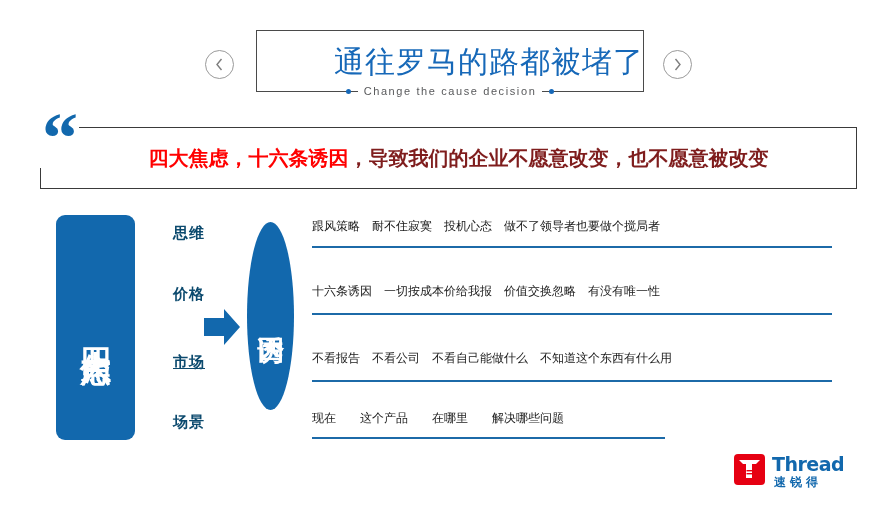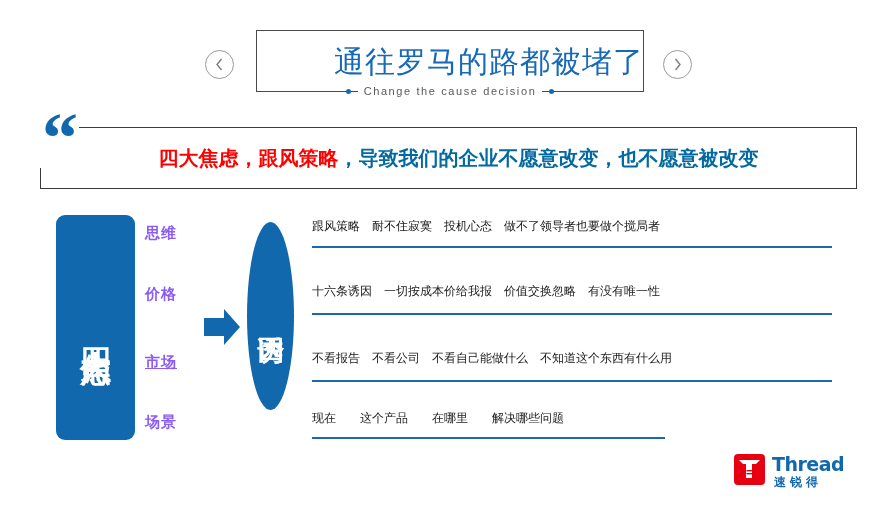--- a/index.html
+++ b/index.html
@@ -120,21 +120,21 @@
     width: 797px;
     height: 62px;
     display: flex;
     align-items: center;
     justify-content: center;
     font-size: 20px;
     font-weight: bold;
     white-space: nowrap;
   }
   .q-red { color: #ff0000; }
-  .q-black { color: #0369a1; }
+  .q-black { color: #7f1d1d; }
 
   
   #anxiety-block {
     position: absolute;
     left: 56px;
     top: 215px;
     width: 79px;
     height: 225px;
     background: #1268ad;
     border-radius: 9px;
@@ -150,22 +150,23 @@
     line-height: 1;
   }
 
   
   .cat-label {
     position: absolute;
     left: 145px;
     width: 60px;
     font-size: 15px;
     font-weight: bold;
-    color: #8b5cf6;
+    color: #0c4a6e;
     letter-spacing: 1px;
+    text-align: right;
   }
 
   
   #arrow {
     position: absolute;
     left: 204px;
     top: 307px;
     width: 36px;
     height: 40px;
   }
@@ -276,21 +277,21 @@
     <svg width="27" height="27" viewBox="0 0 27 27">
       <polyline points="11.5,8 16,13.5 11.5,19" fill="none" stroke="#7d7d7d" stroke-width="1.4"></polyline>
     </svg>
   </div>
 
   <div id="quote-box"></div>
   <div id="quote-mark">“</div>
   <div id="quote-text">
     <span class="q-red">四大焦虑</span>
       <span class="q-red">，</span>
-      <span class="q-red">跟风策略</span>
+      <span class="q-red">十六条诱因</span>
       <span class="q-black">，导致我们的企业不愿意改变，也不愿意被改变</span>
   </div>
 
   <div id="anxiety-block">四大焦虑</div>
 
   <div class="cat-label" style="top:224px;">思维</div>
   <div class="cat-label" style="top:285px;">价格</div>
   <div class="cat-label" style="top:353px;text-decoration:underline;">市场</div>
   <div class="cat-label" style="top:413px;">场景</div>
 

